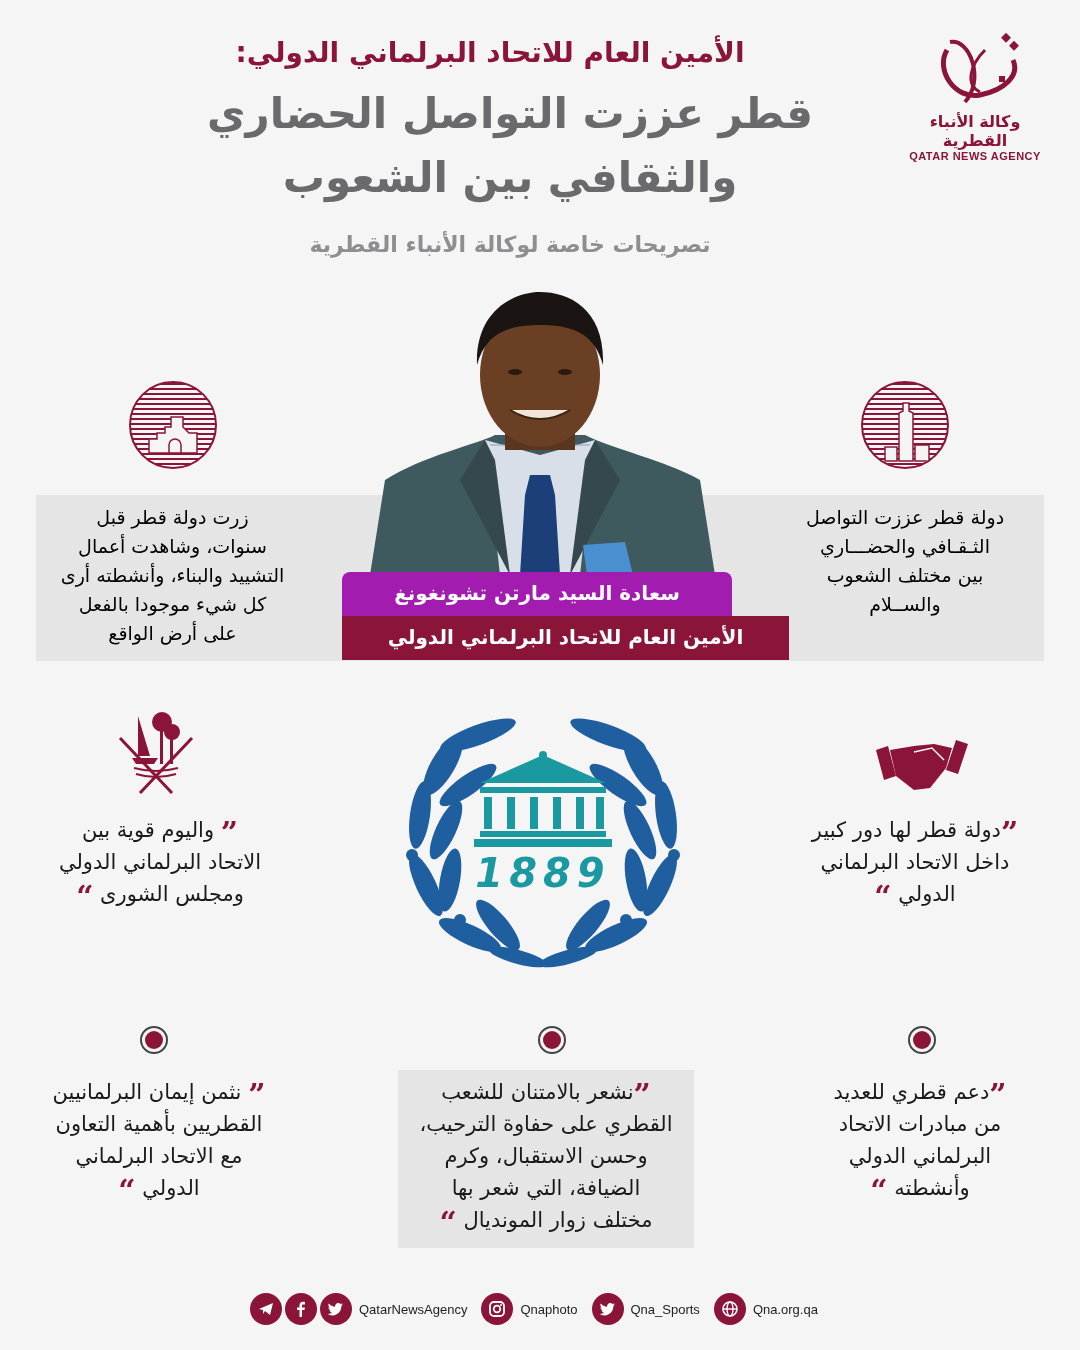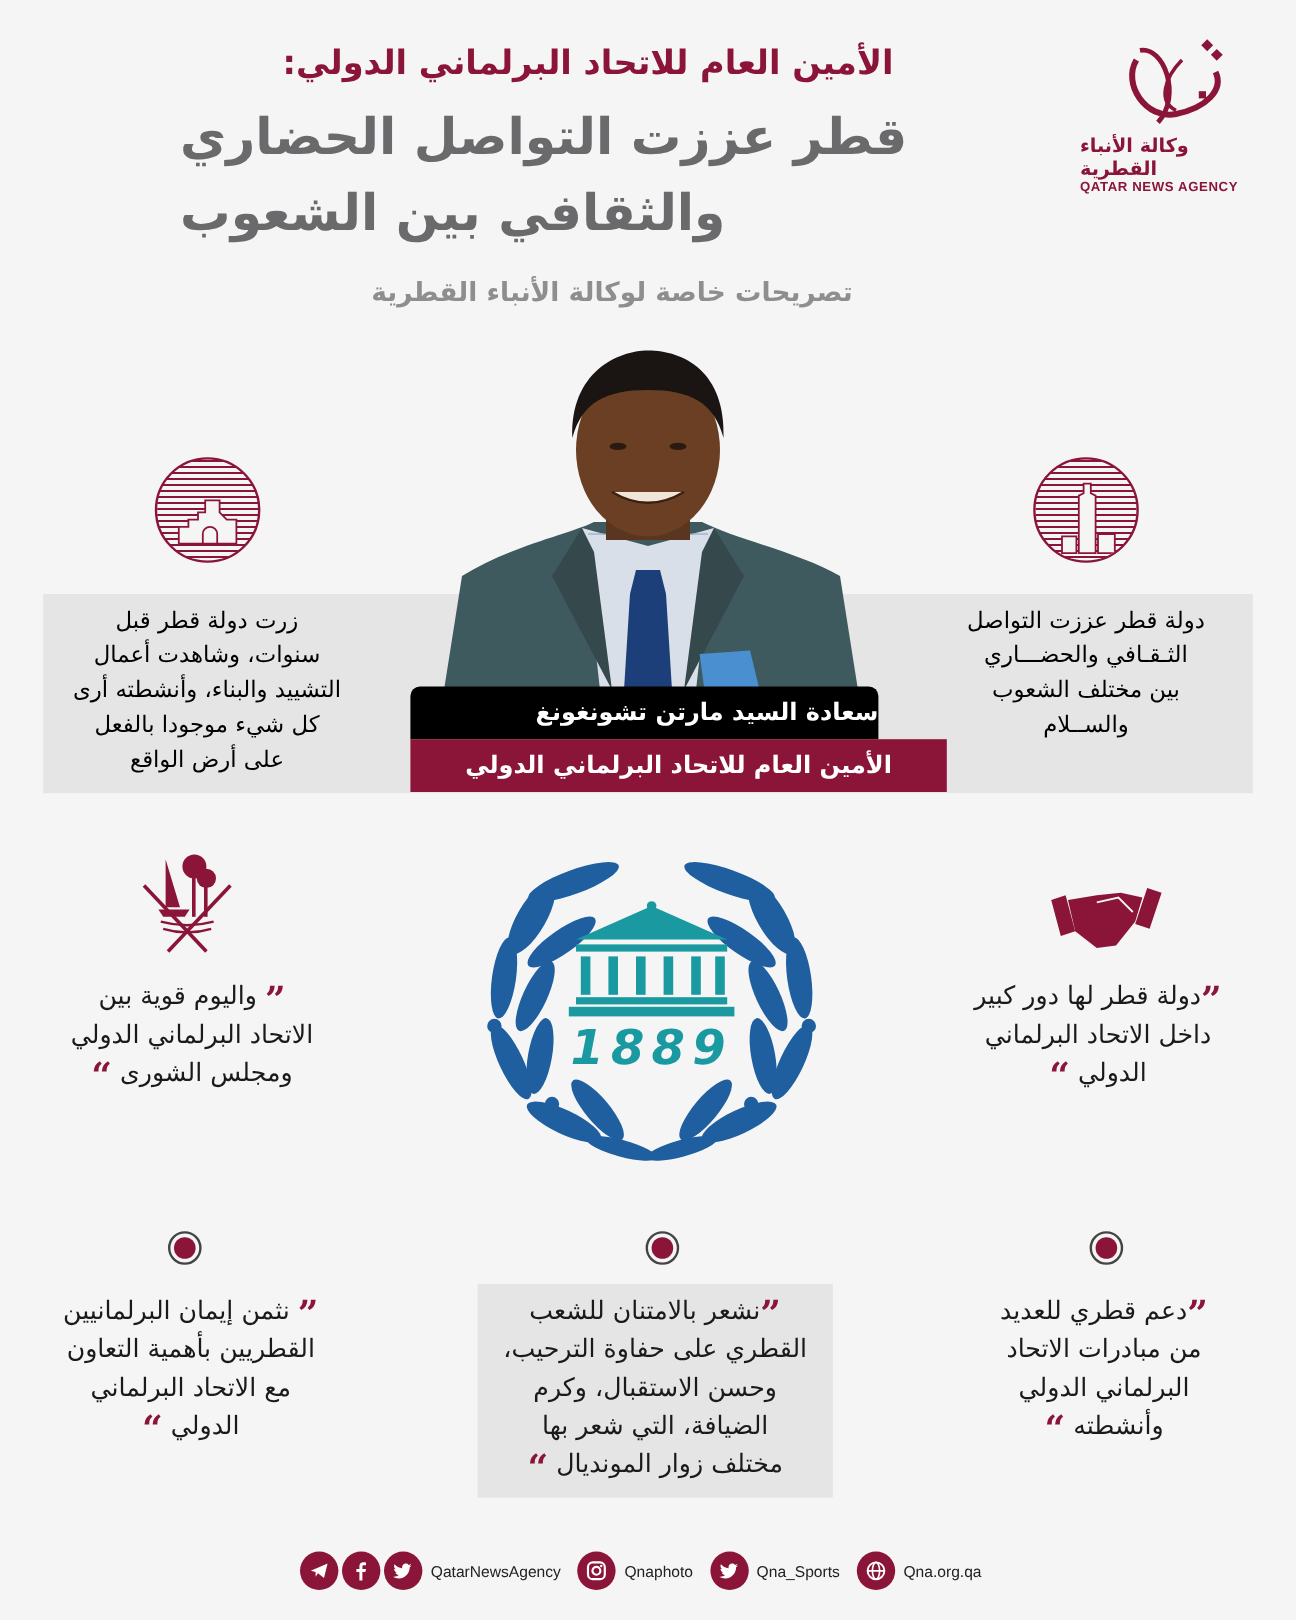--- a/index.html
+++ b/index.html
@@ -13,32 +13,32 @@
   }
   .abs { position: absolute; }
   .rtl { direction: rtl; unicode-bidi: plaintext; }
 
   
   .title-line1 {
     left: 150px; width: 680px; top: 30px; text-align: center;
     font-size: 28px; font-weight: bold; color: #8b1538; line-height: 46px;
   }
   .title-line2, .title-line3 {
-    left: 150px; width: 720px; text-align: left;
+    left: 150px; width: 720px; text-align: center;
     font-size: 42px; font-weight: bold; color: #6a6a6c; line-height: 52px;
   }
   .title-line2 { top: 88px; }
   .title-line3 { top: 152px; }
   .subtitle {
     left: 250px; width: 520px; top: 232px; text-align: center;
     font-size: 22px; font-weight: bold; color: #8e8e90;
   }
 
   
-  .logo { left: 900px; top: 30px; width: 150px; height: 130px; text-align: left; }
+  .logo { left: 900px; top: 30px; width: 150px; height: 130px; text-align: center; }
   .logo svg { display: block; margin: 0 auto; }
   .logo-ar { font-size: 16px; font-weight: bold; color: #8b1538; margin-top: 2px; direction: rtl; }
   .logo-en { font-size: 11px; font-weight: bold; color: #8b1538; letter-spacing: 0.5px; font-family: "Liberation Sans", sans-serif; }
 
   
   .band { left: 36px; top: 495px; width: 1008px; height: 166px; background: #e5e5e5; }
   .band-text {
     font-size: 19px; line-height: 29px; color: #000000; text-align: center;
   }
   .band-left { left: 40px; width: 265px; top: 503px; }
@@ -47,22 +47,22 @@
   
   .round-icon {
     width: 88px; height: 88px; border-radius: 50%;
     border: 2px solid #8b1538;
     background: repeating-linear-gradient(to bottom, #8b1538 0px, #8b1538 2px, #f5f5f5 2px, #f5f5f5 5px);
     overflow: hidden;
   }
 
   
   .portrait { left: 365px; top: 280px; width: 350px; height: 295px; overflow: hidden; }
-  .name-box { left: 342px; top: 572px; width: 390px; height: 44px; background: #000000; border-radius: 8px 8px 0 0;
-    color: #fff; font-size: 20px; font-weight: bold; line-height: 42px; }
+  .name-box { left: 342px; top: 572px; width: 390px; height: 44px; background: #a21caf; border-radius: 8px 8px 0 0;
+    color: #fff; font-size: 20px; font-weight: bold; text-align: center; line-height: 42px; }
   .role-box { left: 342px; top: 616px; width: 447px; height: 44px; background: #8b1538;
     color: #fff; font-size: 20px; font-weight: bold; text-align: center; line-height: 42px; }
 
   
   .quote { font-size: 21px; line-height: 32px; color: #1a1a1a; text-align: center; }
   .qmark { color: #8b1538; font-weight: bold; font-size: 30px; font-family: "DejaVu Serif", serif; line-height: 20px; vertical-align: -6px; }
 
   .dot {
     width: 28px; height: 28px; border-radius: 50%; border: 2px solid #444; background: #f5f5f5;
     display: flex; align-items: center; justify-content: center;

